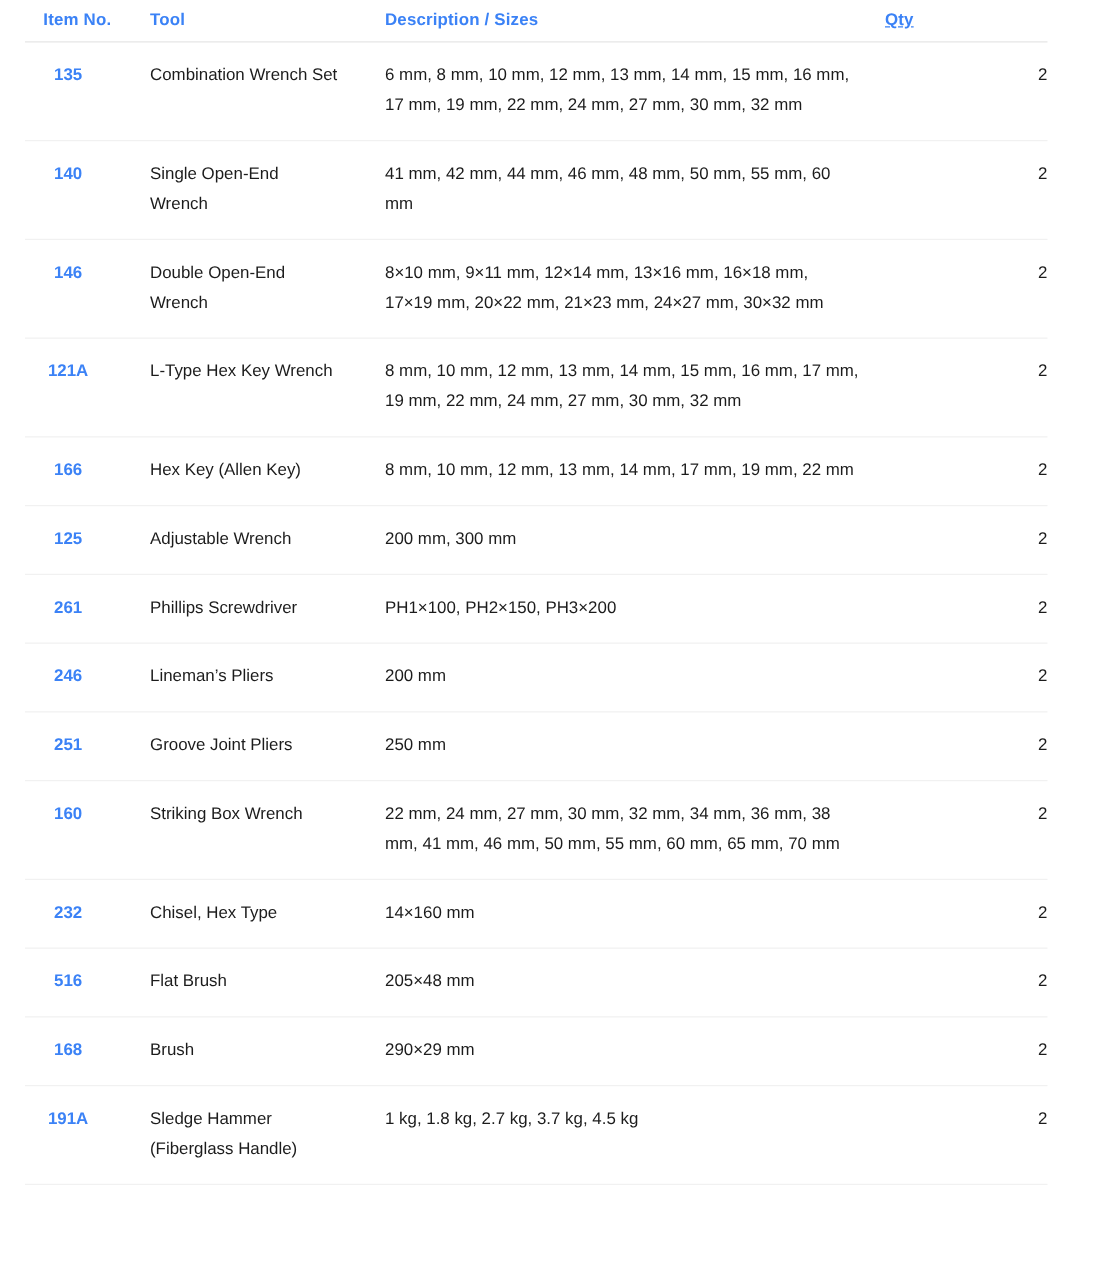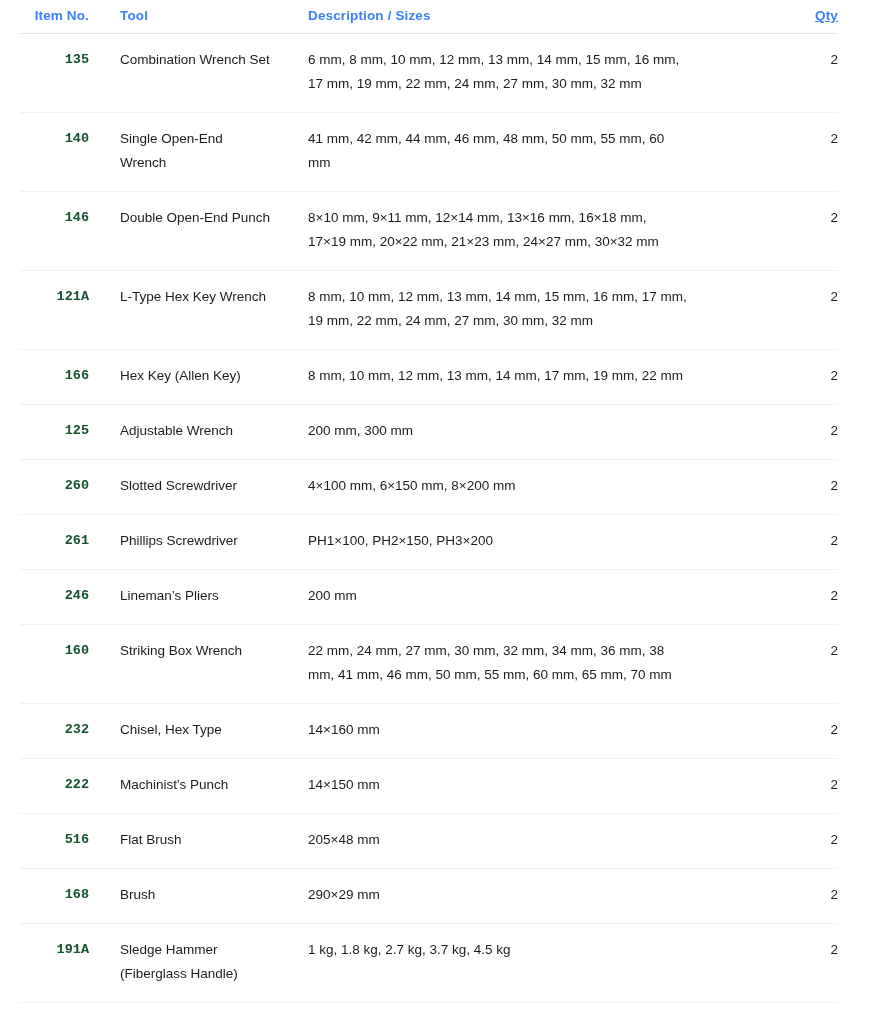--- a/index.html
+++ b/index.html
@@ -40,47 +40,46 @@
     letter-spacing: 0.01em;
   }
   thead th.th-item {
     text-align: right;
     padding-right: 31px;
   }
   thead th.th-tool {
     padding-left: 0;
   }
   thead th.th-qty {
-    text-align: right;
+    text-align: left;
     text-decoration: underline;
   }
   thead tr {
     border-bottom: 1px solid #e6e6e6;
   }
 
   tbody tr {
     border-bottom: 1px solid #f1f1f1;
   }
   tbody tr:last-child {
     border-bottom: 1px solid #f1f1f1;
   }
   tbody td {
     font-size: 13.5px;
     line-height: 24px;
     vertical-align: top;
     padding: 14px 0 16px 0;
     color: #1c1c1c;
   }
   td.td-item {
-    text-align: right;
+    text-align: center;
     font-weight: bold;
     padding-right: 31px;
-    color: #14532d;
+    color: #3b82f6;
     white-space: nowrap;
-    font-family: Liberation Mono, monospace;
   }
   td.td-tool {
     padding-right: 36px;
   }
   td.td-desc {
     padding-right: 20px;
   }
   td.td-qty {
     text-align: right;
     color: #1c1c1c;
@@ -113,21 +112,21 @@
           <td class="td-qty">2</td>
         </tr>
         <tr>
           <td class="td-item">140</td>
           <td class="td-tool">Single Open-End Wrench</td>
           <td class="td-desc">41 mm, 42 mm, 44 mm, 46 mm, 48 mm, 50 mm, 55 mm, 60 mm</td>
           <td class="td-qty">2</td>
         </tr>
         <tr>
           <td class="td-item">146</td>
-          <td class="td-tool">Double Open-End Punch</td>
+          <td class="td-tool">Double Open-End Wrench</td>
           <td class="td-desc">8×10 mm, 9×11 mm, 12×14 mm, 13×16 mm, 16×18 mm, 17×19 mm, 20×22 mm, 21×23 mm, 24×27 mm, 30×32 mm</td>
           <td class="td-qty">2</td>
         </tr>
         <tr>
           <td class="td-item">121A</td>
           <td class="td-tool">L-Type Hex Key Wrench</td>
           <td class="td-desc">8 mm, 10 mm, 12 mm, 13 mm, 14 mm, 15 mm, 16 mm, 17 mm, 19 mm, 22 mm, 24 mm, 27 mm, 30 mm, 32 mm</td>
           <td class="td-qty">2</td>
         </tr>
         <tr>
@@ -136,53 +135,47 @@
           <td class="td-desc">8 mm, 10 mm, 12 mm, 13 mm, 14 mm, 17 mm, 19 mm, 22 mm</td>
           <td class="td-qty">2</td>
         </tr>
         <tr>
           <td class="td-item">125</td>
           <td class="td-tool">Adjustable Wrench</td>
           <td class="td-desc">200 mm, 300 mm</td>
           <td class="td-qty">2</td>
         </tr>
         <tr>
-          <td class="td-item">260</td>
-          <td class="td-tool">Slotted Screwdriver</td>
-          <td class="td-desc">4×100 mm, 6×150 mm, 8×200 mm</td>
-          <td class="td-qty">2</td>
-        </tr>
-        <tr>
           <td class="td-item">261</td>
           <td class="td-tool">Phillips Screwdriver</td>
           <td class="td-desc">PH1×100, PH2×150, PH3×200</td>
           <td class="td-qty">2</td>
         </tr>
         <tr>
           <td class="td-item">246</td>
           <td class="td-tool">Lineman’s Pliers</td>
           <td class="td-desc">200 mm</td>
           <td class="td-qty">2</td>
         </tr>
         <tr>
+          <td class="td-item">251</td>
+          <td class="td-tool">Groove Joint Pliers</td>
+          <td class="td-desc">250 mm</td>
+          <td class="td-qty">2</td>
+        </tr>
+        <tr>
           <td class="td-item">160</td>
           <td class="td-tool">Striking Box Wrench</td>
           <td class="td-desc">22 mm, 24 mm, 27 mm, 30 mm, 32 mm, 34 mm, 36 mm, 38 mm, 41 mm, 46 mm, 50 mm, 55 mm, 60 mm, 65 mm, 70 mm</td>
           <td class="td-qty">2</td>
         </tr>
         <tr>
           <td class="td-item">232</td>
           <td class="td-tool">Chisel, Hex Type</td>
           <td class="td-desc">14×160 mm</td>
-          <td class="td-qty">2</td>
-        </tr>
-        <tr>
-          <td class="td-item">222</td>
-          <td class="td-tool">Machinist's Punch</td>
-          <td class="td-desc">14×150 mm</td>
           <td class="td-qty">2</td>
         </tr>
         <tr>
           <td class="td-item">516</td>
           <td class="td-tool">Flat Brush</td>
           <td class="td-desc">205×48 mm</td>
           <td class="td-qty">2</td>
         </tr>
         <tr>
           <td class="td-item">168</td>

